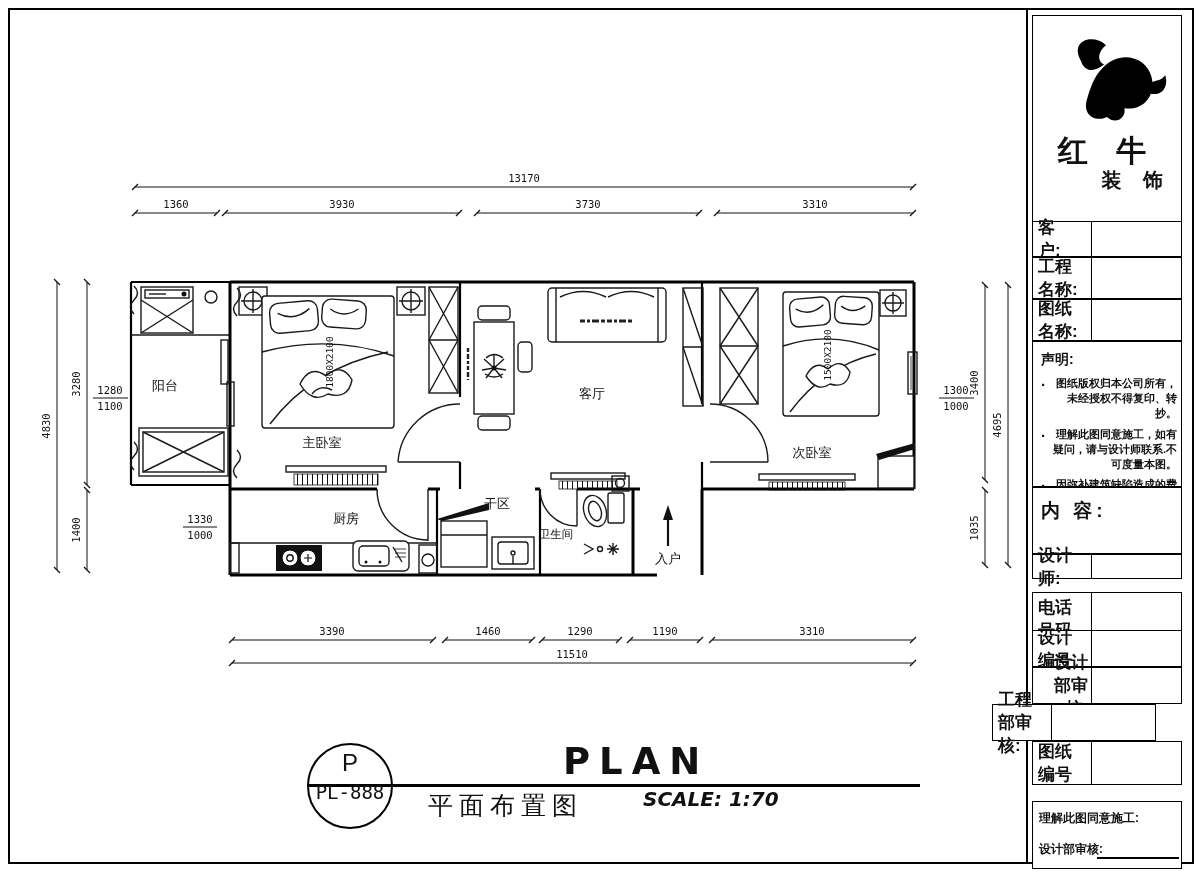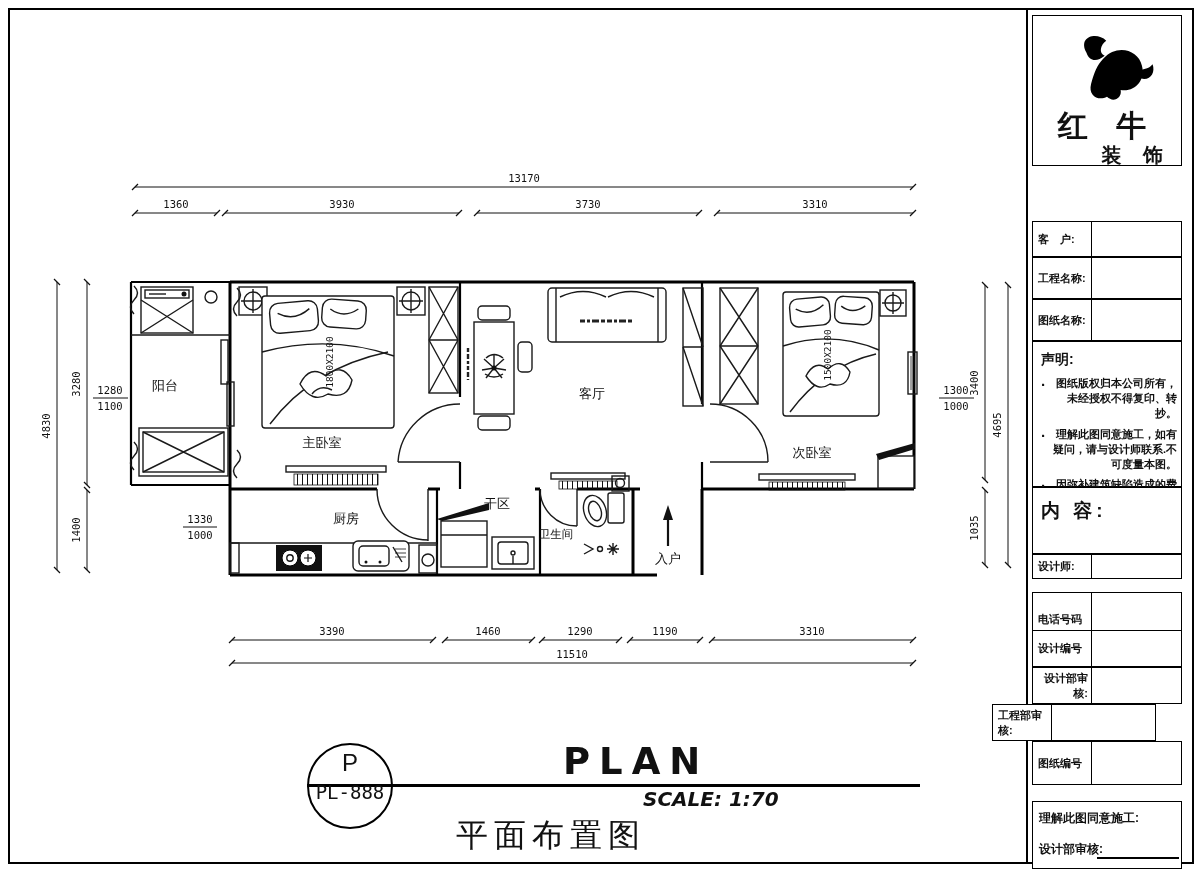--- a/index.html
+++ b/index.html
@@ -1,36 +1,36 @@
 <!DOCTYPE html>
 <html><head>
 <meta charset="utf-8">
 <style>
   html,body{margin:0;padding:0;background:#fff;}
   body{width:1200px;height:871px;position:relative;font-family:"Liberation Sans",sans-serif;color:#111;overflow:hidden;}
   .page-frame{position:absolute;left:8px;top:8px;width:1182px;height:852px;border:2px solid #000;}
   .side-divider{position:absolute;left:1026px;top:8px;width:0;height:854px;border-left:2px solid #000;}
   .box{position:absolute;border:1.6px solid #000;background:#fff;box-sizing:border-box;}
   .frow{display:flex;align-items:center;}
-  .frow .lbl{width:50px;padding:2px 3px 2px 5px;font-size:11px;font-weight:bold;border-right:1.6px solid #000;align-self:stretch;display:flex;align-items:center;}
+  .frow .lbl{width:50px;padding:2px 3px 2px 5px;font-size:17px;font-weight:bold;border-right:1.6px solid #000;align-self:stretch;display:flex;align-items:center;}
   .frow .val{flex:1;align-self:stretch;}
   .logo-box{display:flex;flex-direction:column;align-items:center;}
   .brand1{font-size:30px;font-weight:bold;letter-spacing:10px;line-height:1;margin-top:2px;}
   .brand2{font-size:20px;font-weight:bold;letter-spacing:8px;align-self:flex-end;margin:4px 10px 0 0;line-height:1;}
   .stmt-title{font-size:14px;font-weight:bold;margin:9px 0 7px 8px;}
   .stmt-item{position:relative;font-size:11px;font-weight:bold;line-height:1.38;margin:0 4px 5px 18px;text-align:right;}
   .stmt-item::before{content:"·";position:absolute;left:-10px;top:-1px;font-size:15px;}
   .content-lbl{font-size:19px;font-weight:bold;letter-spacing:4px;margin:10px 0 0 8px;}
   .agree{font-size:12px;font-weight:bold;}
   .sig-line{position:absolute;left:64px;top:55px;width:82px;border-bottom:2px solid #000;}
   .stamp-circle{position:absolute;left:307px;top:743px;width:86px;height:86px;border:2.5px solid #000;border-radius:50%;text-align:center;box-sizing:border-box;}
   .stamp-p{font-size:24px;line-height:1.5;}
   .stamp-code{font-size:19px;line-height:1.2;letter-spacing:0px;font-family:"DejaVu Sans Mono",monospace;}
   .title-rule{position:absolute;left:307px;top:784px;width:613px;height:2.5px;background:#000;}
-  .title-cn{position:absolute;left:428px;top:814px;font-size:32px;letter-spacing:6px;margin-left:28px;}
+  .title-cn{position:absolute;left:428px;top:789px;font-size:25px;letter-spacing:6px;}
   .title-en{position:absolute;left:563px;top:740px;font-size:37px;font-weight:800;letter-spacing:9px;font-family:"DejaVu Sans",sans-serif;}
   .title-scale{position:absolute;left:643px;top:787px;font-size:20px;font-style:italic;font-weight:600;font-family:"DejaVu Sans",sans-serif;}
   svg .wall{stroke:#000;stroke-width:3;fill:none;stroke-linecap:butt;}
   svg .wall2{stroke:#000;stroke-width:2.2;fill:none;}
   svg .fur{stroke:#1a1a1a;stroke-width:1.4;fill:none;}
   svg .furf{stroke:#1a1a1a;stroke-width:1.4;fill:#fff;}
   svg .dk{fill:#111;stroke:none;}
   svg .dim{stroke:#111;stroke-width:1;fill:none;}
   svg .ext{stroke:#111;stroke-width:.8;fill:none;}
   svg text.dim-t{font:10.5px "DejaVu Sans Mono",monospace;fill:#111;}
@@ -329,21 +329,21 @@
 
 <div class="title-rule"></div>
 <div class="stamp-circle">
   <div class="stamp-p">P</div>
   <div class="stamp-code">PL-888</div>
 </div>
 <div class="title-cn">平面布置图</div>
 <div class="title-en">PLAN</div>
 <div class="title-scale">SCALE: 1:70</div>
 
-<div class="box logo-box" style="left:1032px;top:15px;width:150px;height:151px;">
+<div class="box logo-box" style="left:1032px;top:15px;width:150px;height:240px;">
   <svg width="126" height="104" viewBox="0 0 130 104" style="margin-top:14px;">
     <path fill="#000" d="M38,30 C26,8 52,2 64,14 C56,20 54,30 62,34 C52,42 42,42 38,30 Z"></path>
     <path fill="#000" d="M60,38 C78,18 106,26 111,47 C116,66 102,82 83,79 C85,90 73,96 65,88 C53,94 40,86 44,71 C48,57 52,46 60,38 Z"></path>
     <path fill="#000" d="M106,56 C115,48 119,53 125,45 C129,56 122,67 110,64 C108,61 106,58 106,56 Z"></path>
   </svg>
   <div class="brand1">红 牛</div>
   <div class="brand2">装 饰</div>
 </div>
 
 <div class="box frow" style="left:1032px;top:221px;width:150px;height:36px;">

